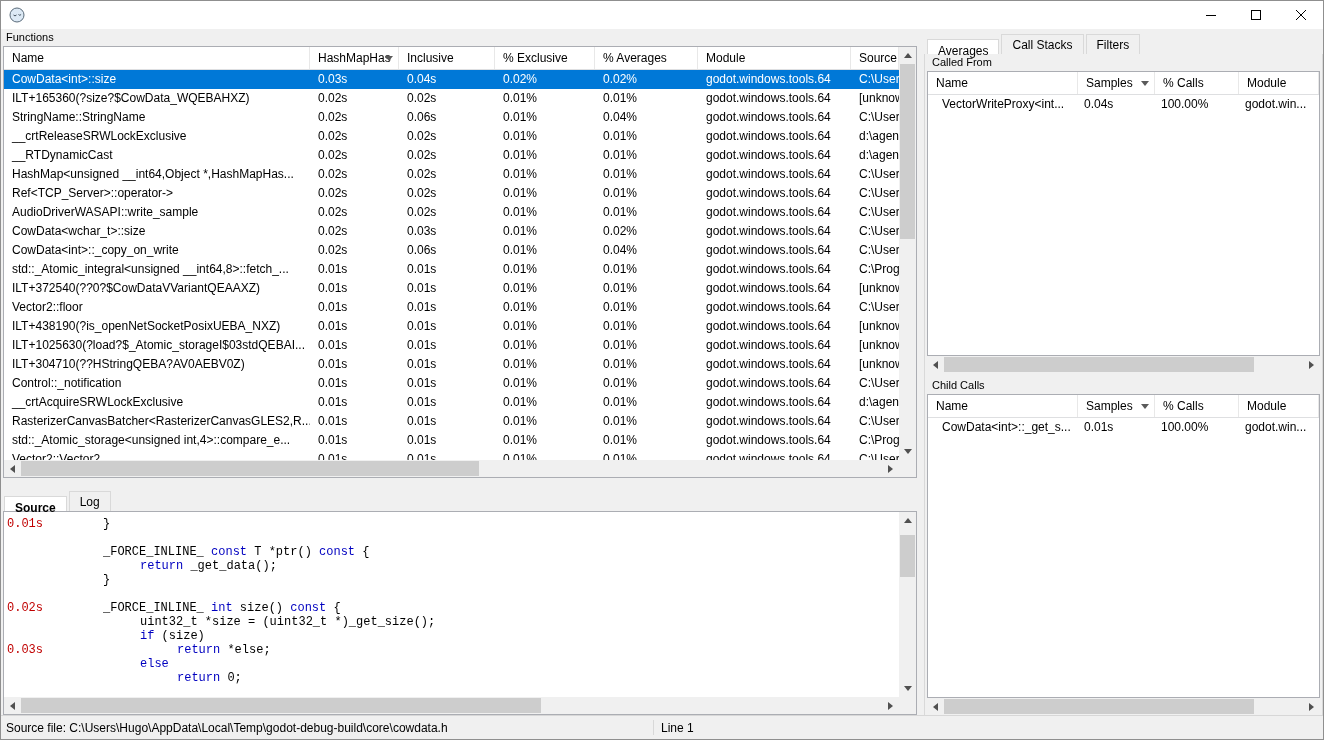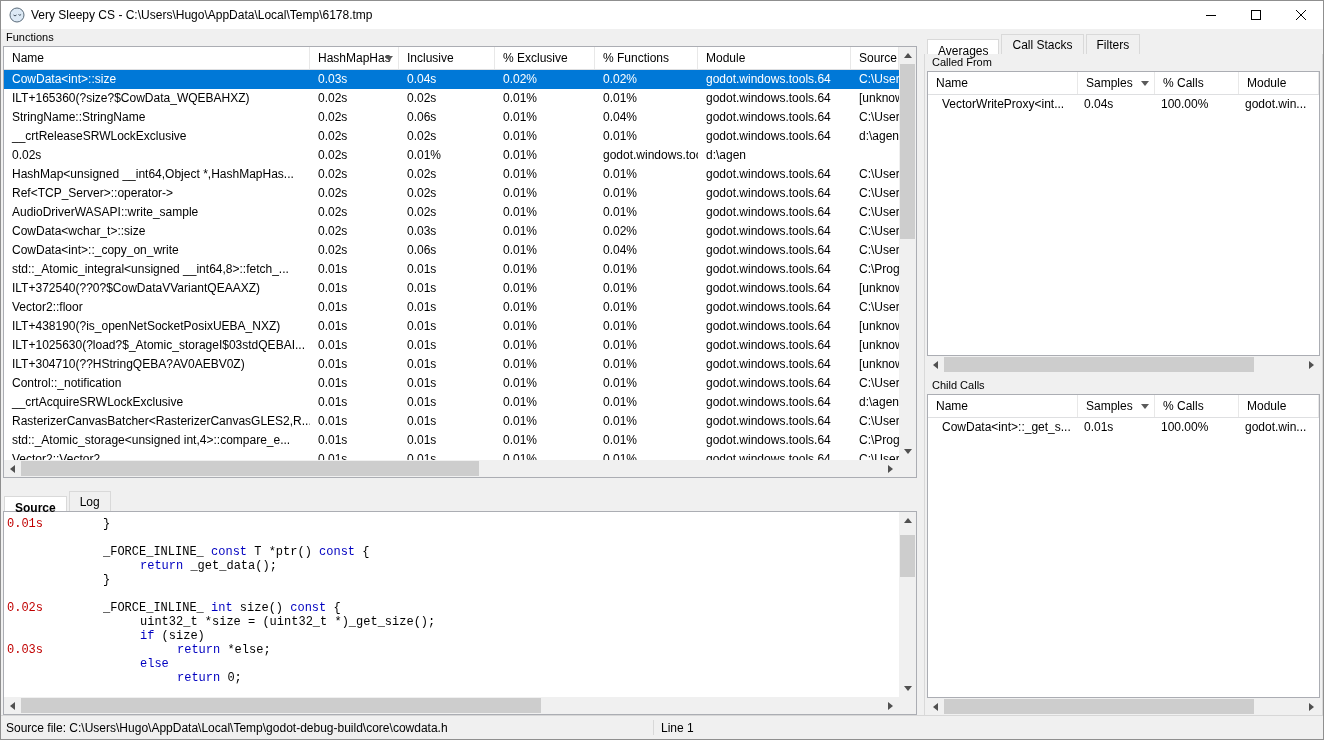--- a/index.html
+++ b/index.html
@@ -88,21 +88,20 @@
 <div class="window">
 
   <div class="titlebar">
     <span class="app-icon">
       <svg width="16" height="16" viewBox="0 0 16 16">
         <circle cx="8" cy="8" r="7" fill="#dce9f5" stroke="#5a6b7a"></circle>
         <path d="M4.5 8 q1.5 1.8 3 0" stroke="#44525f" fill="none" stroke-width="1"></path>
         <path d="M9.5 7.5 q1.3 1.6 2.6 0" stroke="#44525f" fill="none" stroke-width="1"></path>
       </svg>
     </span>
-    <span class="title-text">Very Sleepy CS - C:\Users\Hugo\AppData\Local\Temp\6178.tmp</span>
     <div class="win-controls">
       <div class="win-btn">
         <svg width="10" height="10">
             <line x1="0" y1="5.5" x2="10" y2="5.5" stroke="#000" stroke-width="1"></line>
           </svg>
       </div>
       <div class="win-btn">
         <svg width="10" height="10">
             <rect x="0.5" y="0.5" width="9" height="9" fill="none" stroke="#000" stroke-width="1"></rect>
           </svg>
@@ -121,21 +120,21 @@
 
     <div class="left-pane">
       <div class="caption">Functions</div>
 
       <div class="functions-area">
         <div class="ftable-header">
           <div class="hcell"><span>Name</span></div>
           <div class="hcell"><span>HashMapHas</span><span class="sort-arrow"></span></div>
           <div class="hcell"><span>Inclusive</span></div>
           <div class="hcell"><span>% Exclusive</span></div>
-          <div class="hcell"><span>% Functions</span></div>
+          <div class="hcell"><span>% Averages</span></div>
           <div class="hcell"><span>Module</span></div>
           <div class="hcell"><span>Source File</span></div>
         </div>
         <div class="frows">
             <div class="frow sel">
               <div class="cell">CowData&lt;int&gt;::size</div>
               <div class="cell">0.03s</div>
               <div class="cell">0.04s</div>
               <div class="cell">0.02%</div>
               <div class="cell">0.02%</div>
@@ -163,20 +162,21 @@
             <div class="frow">
               <div class="cell">__crtReleaseSRWLockExclusive</div>
               <div class="cell">0.02s</div>
               <div class="cell">0.02s</div>
               <div class="cell">0.01%</div>
               <div class="cell">0.01%</div>
               <div class="cell">godot.windows.tools.64</div>
               <div class="cell">d:\agen</div>
             </div>
             <div class="frow">
+              <div class="cell">__RTDynamicCast</div>
               <div class="cell">0.02s</div>
               <div class="cell">0.02s</div>
               <div class="cell">0.01%</div>
               <div class="cell">0.01%</div>
               <div class="cell">godot.windows.tools.64</div>
               <div class="cell">d:\agen</div>
             </div>
             <div class="frow">
               <div class="cell">HashMap&lt;unsigned __int64,Object *,HashMapHas...</div>
               <div class="cell">0.02s</div>

